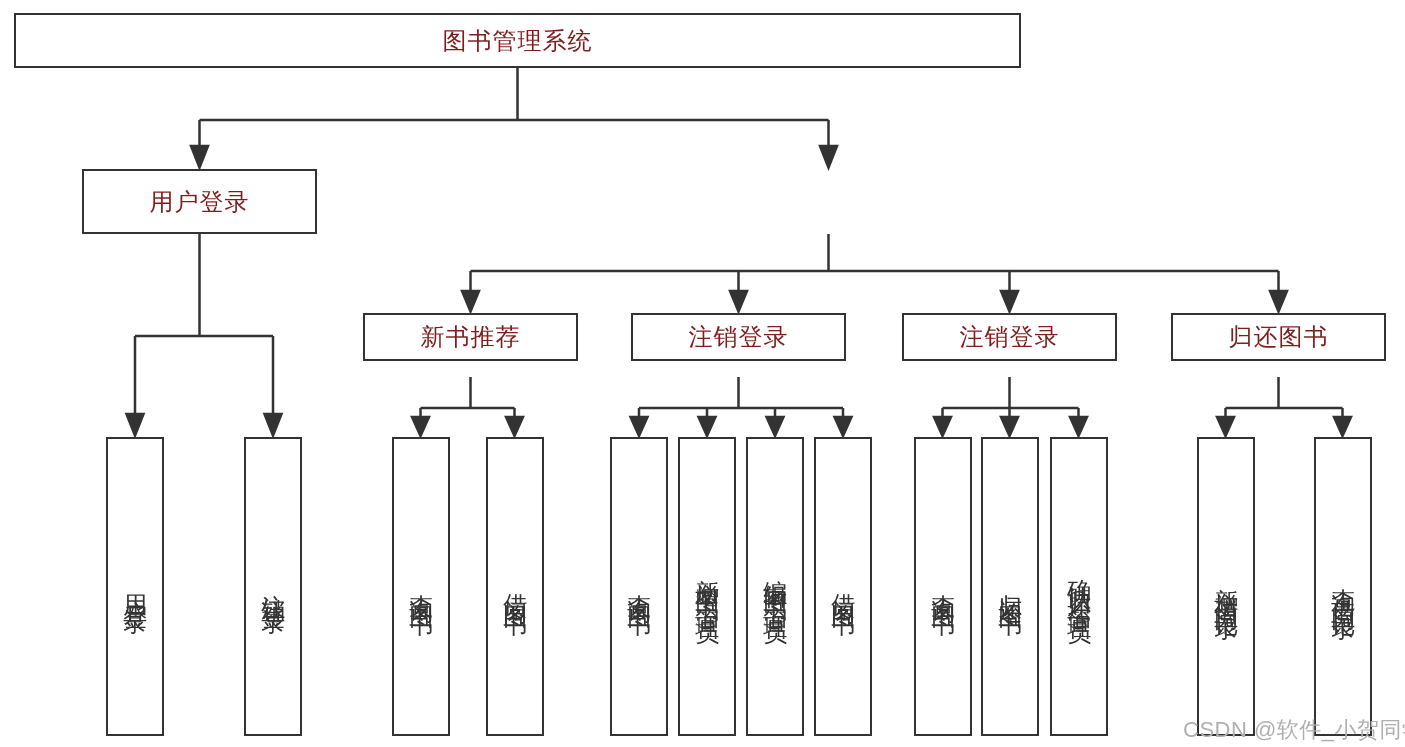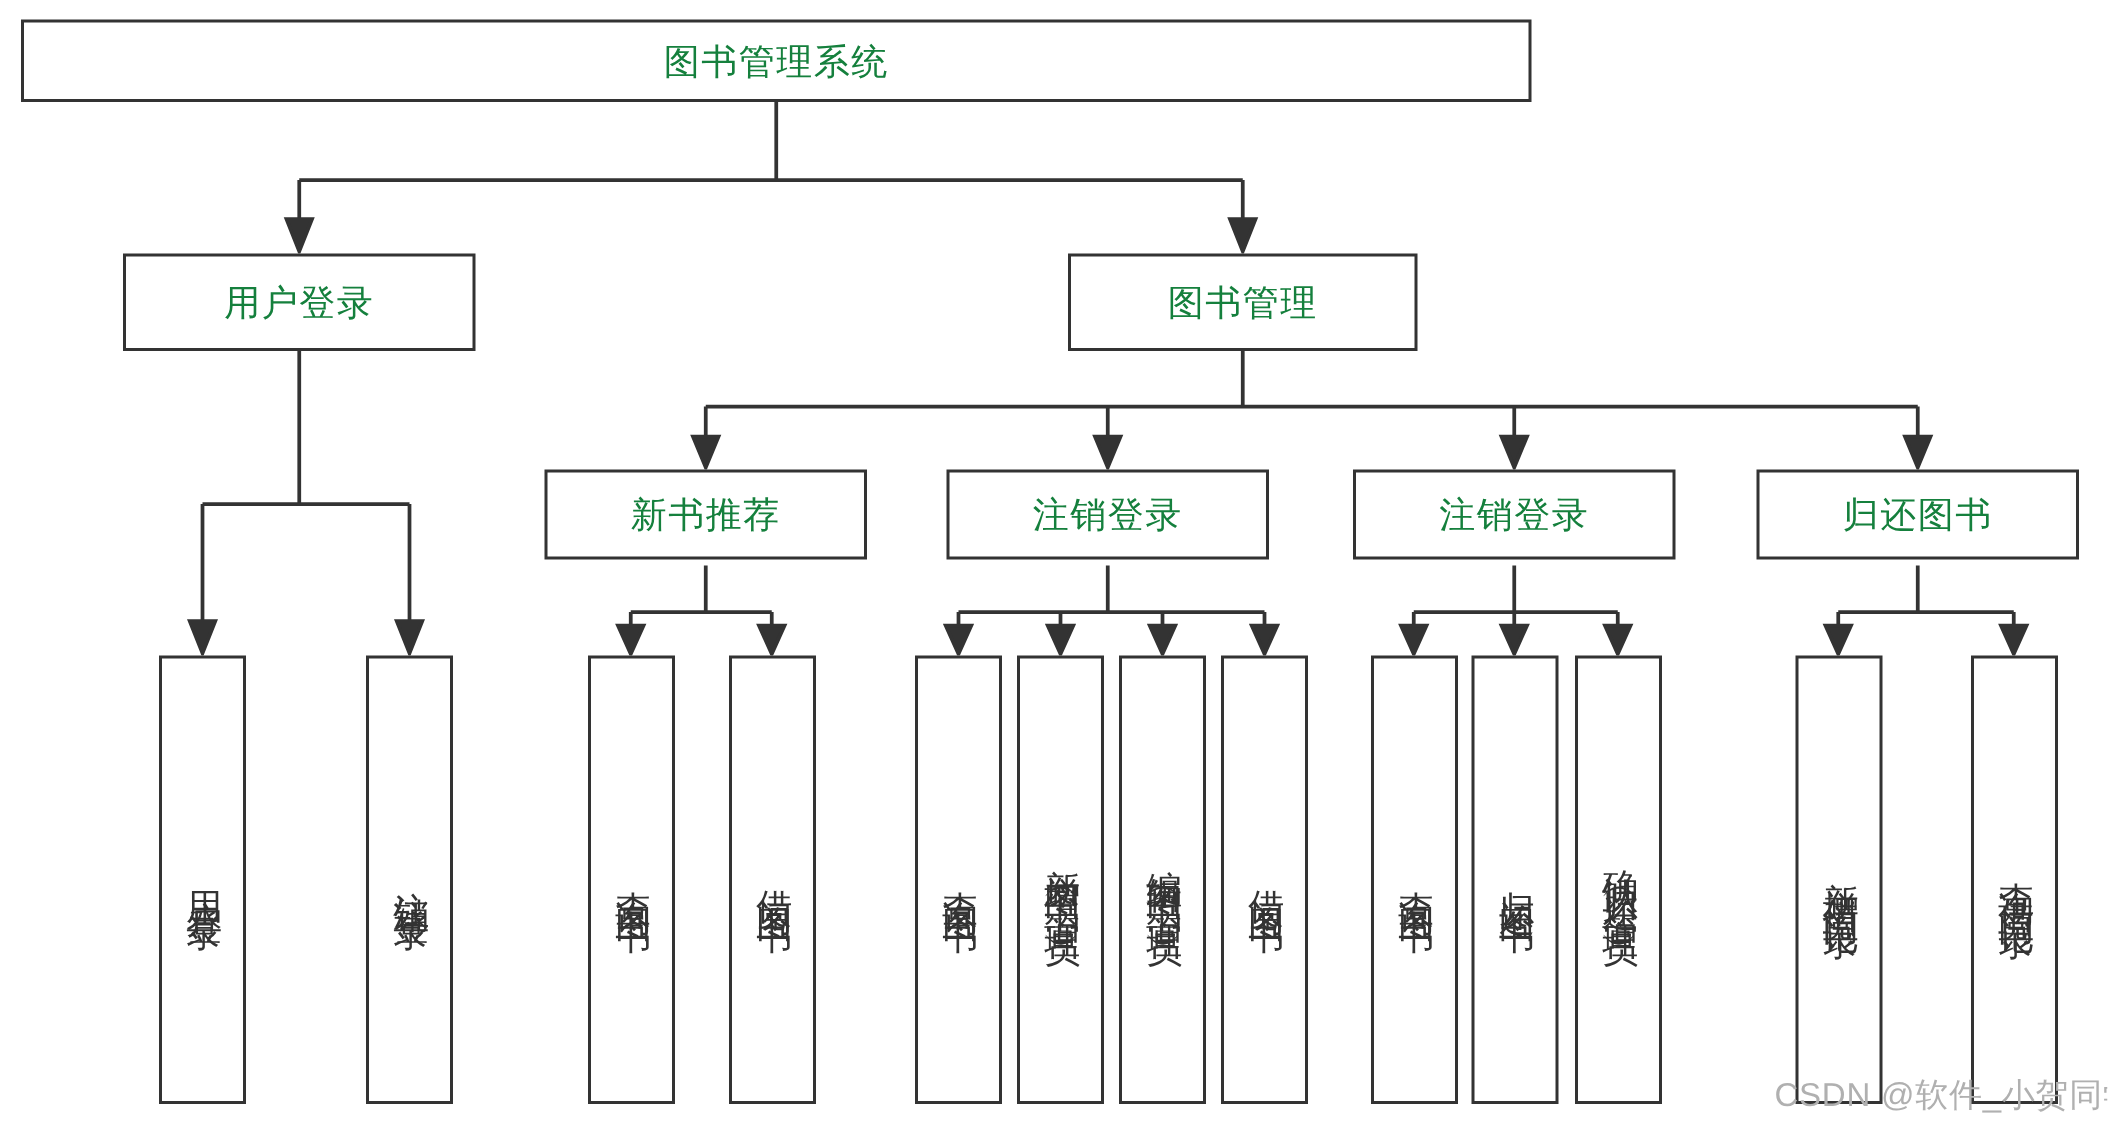--- a/index.html
+++ b/index.html
@@ -19,36 +19,36 @@
     display:flex;
     align-items:center;
     justify-content:center;
     color:#333333;
     z-index:2;
   }
   .h-label{
     font-size:24px;
     letter-spacing:1px;
     white-space:nowrap;
-    color:#15803d;
+    color:#7f1d1d;
   }
   .v-label{
     writing-mode:vertical-rl;
     text-orientation:mixed;
     font-size:24px;
     letter-spacing:6px;
     line-height:1.1;
     color:#333333;
     white-space:nowrap;
   }
   
   .n-root{left:14px;top:13px;width:1007px;height:55px;}
   .n-user-login{left:82px;top:169px;width:235px;height:65px;}
   .n-book-mgmt{left:712px;top:169px;width:233px;height:65px;}
-  .n-l3{top:313px;width:215px;height:60px;}
+  .n-l3{top:313px;width:215px;height:48px;}
   .n-new-books{left:363px;}
   .n-borrow{left:631px;}
   .n-current{left:902px;}
   .n-records{left:1171px;}
   .leaf{top:437px;width:58px;height:299px;}
   .lf-1{left:106px;}  .lf-2{left:244px;}
   .lf-3{left:392px;}  .lf-4{left:486px;}
   .lf-5{left:610px;}  .lf-6{left:678px;}
   .lf-7{left:746px;}  .lf-8{left:814px;}
   .lf-9{left:914px;}  .lf-10{left:981px;} .lf-11{left:1050px;}
@@ -125,23 +125,20 @@
     </g>
   </svg>
 
   <div class="box n-root">
     <span class="h-label">图书管理系统</span>
   </div>
 
   <div class="box n-user-login">
     <span class="h-label">用户登录</span>
   </div>
-  <div class="box n-book-mgmt">
-    <span class="h-label">图书管理</span>
-  </div>
 
   <div class="box n-l3 n-new-books">
     <span class="h-label">新书推荐</span>
   </div>
   <div class="box n-l3 n-borrow">
     <span class="h-label">注销登录</span>
   </div>
   <div class="box n-l3 n-current">
     <span class="h-label">注销登录</span>
   </div>

